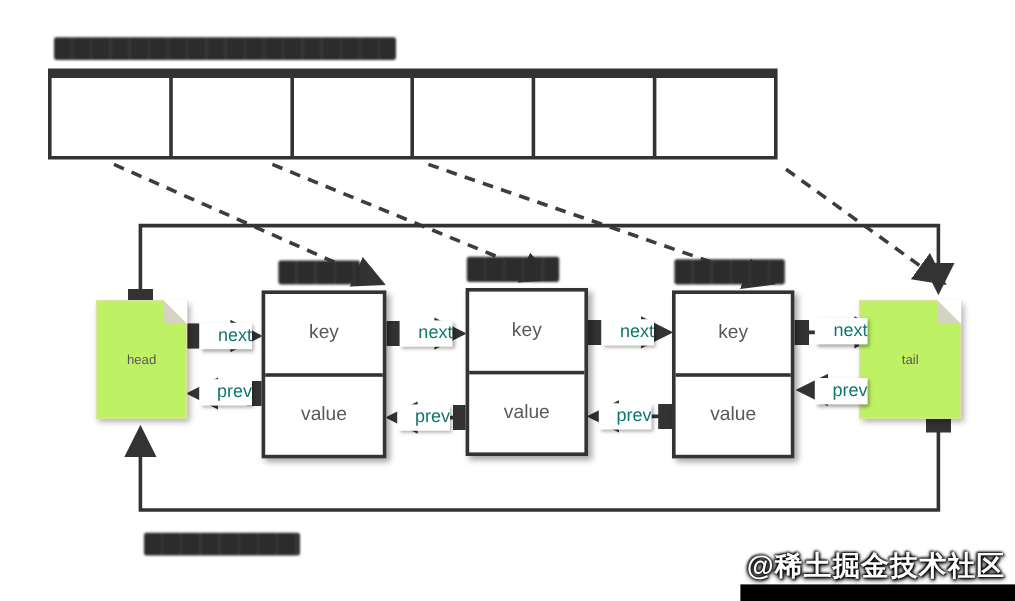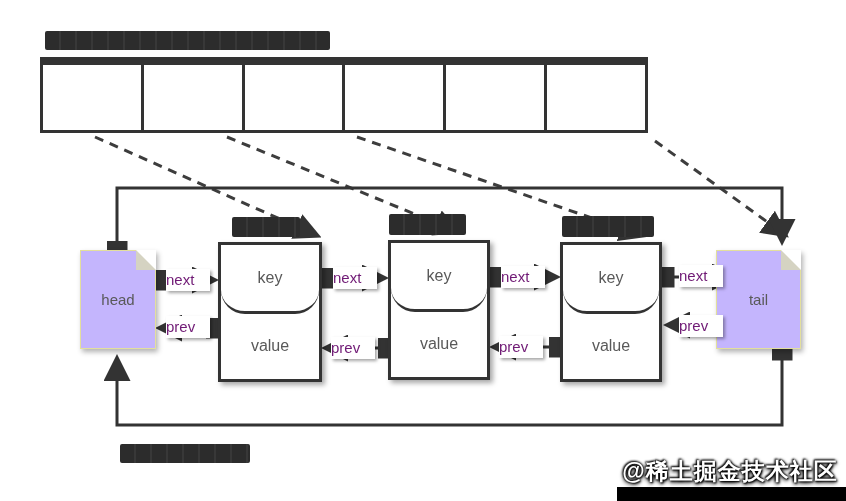--- a/index.html
+++ b/index.html
@@ -33,41 +33,41 @@
   
   .node{
     position:absolute;background:#fff;border:3px solid #333;box-sizing:border-box;
     box-shadow:3px 3px 5px rgba(0,0,0,0.35);display:flex;flex-direction:column;
   }
   .node.n1{left:218px;top:242px;width:104px;height:140px;}
   .node.n2{left:388px;top:240px;width:102px;height:140px;}
   .node.n3{left:560px;top:242px;width:102px;height:140px;}
   .node .half{
     flex:1;display:flex;align-items:center;justify-content:center;
-    color:#595959;font-size:16px;border-radius:24px;
+    color:#595959;font-size:16px;
   }
   .node .half.keyhalf{border-bottom:3px solid #333;}
   
   .note{
-    position:absolute;background:#c4b5fd;border:1px solid #e3df9d;box-sizing:border-box;
+    position:absolute;background:#bef264;border:1px solid #e3df9d;box-sizing:border-box;
     box-shadow:2px 3px 5px rgba(0,0,0,0.30);
     display:flex;align-items:center;justify-content:center;
-    color:#595959;font-size:15px;
+    color:#595959;font-size:11px;
   }
   .note.head{left:80px;top:250px;width:76px;height:99px;}
   .note.tail{left:716px;top:250px;width:85px;height:99px;}
   .note .fold{
     position:absolute;top:-1px;right:-1px;width:0;height:0;
     border-style:solid;border-width:0 20px 20px 0;
     border-color:#ffffff #ffffff #d5d3c2 #d5d3c2;
   }
   
   .plabel{
-    position:absolute;width:44px;height:22px;line-height:22px;text-align:left;
-    background:#fff;color:#701a75;font-size:15px;
+    position:absolute;width:44px;height:22px;line-height:22px;text-align:right;
+    background:#fff;color:#0f766e;font-size:15px;
     box-shadow:2px 2px 3px rgba(0,0,0,0.35);
   }
   .pl-next1{left:166px;top:269px;} .pl-prev1{left:166px;top:316px;}
   .pl-next2{left:333px;top:267px;} .pl-prev2{left:331px;top:337px;}
   .pl-next3{left:501px;top:266px;} .pl-prev3{left:499px;top:336px;}
   .pl-next4{left:679px;top:265px;} .pl-prev4{left:679px;top:315px;}
   
   .wm-bar{position:absolute;left:617px;top:487px;width:229px;height:14px;background:#000;}
   .watermark{
     position:absolute;left:620px;top:456px;width:220px;text-align:center;

